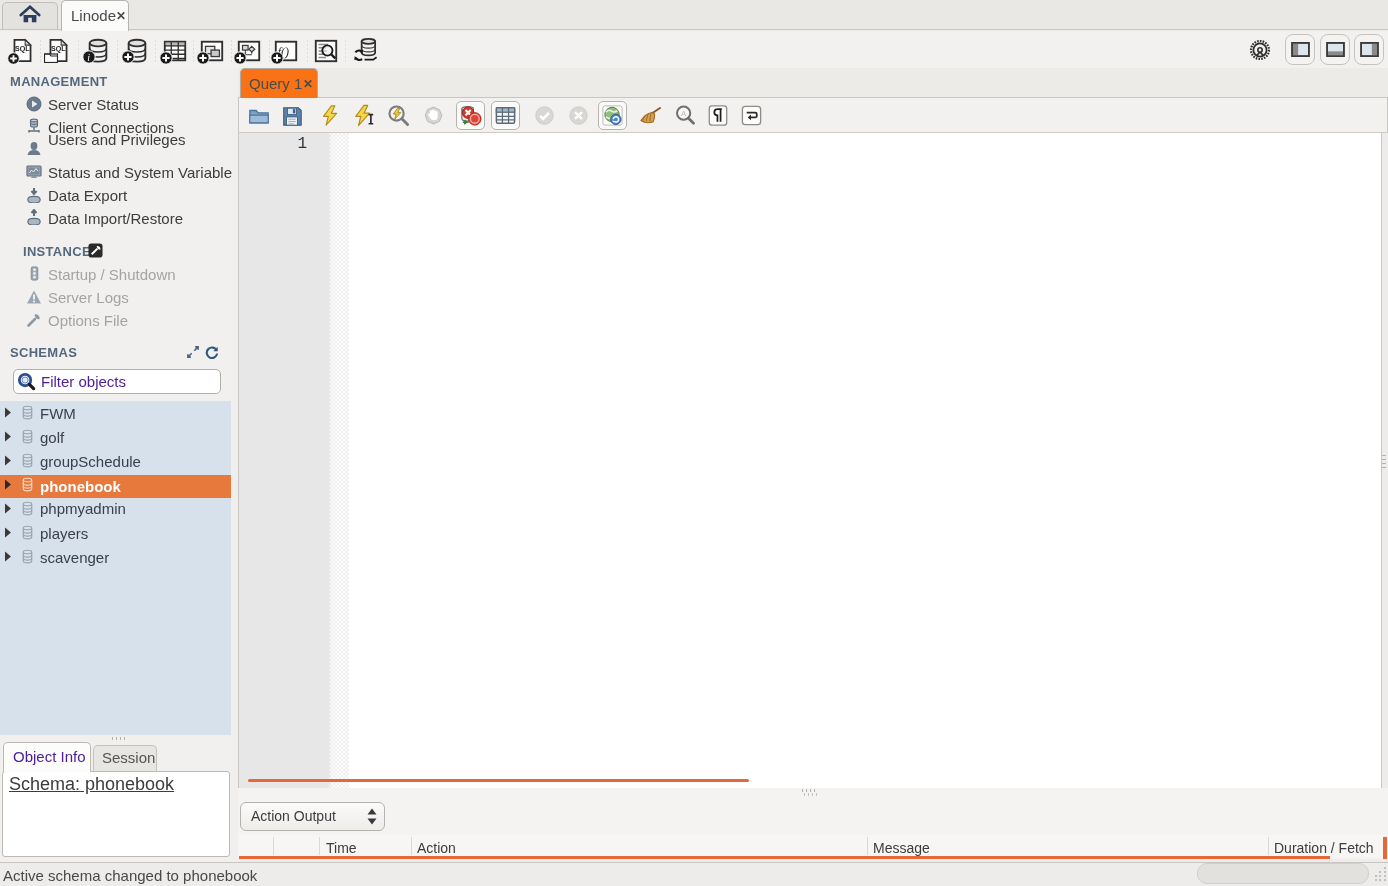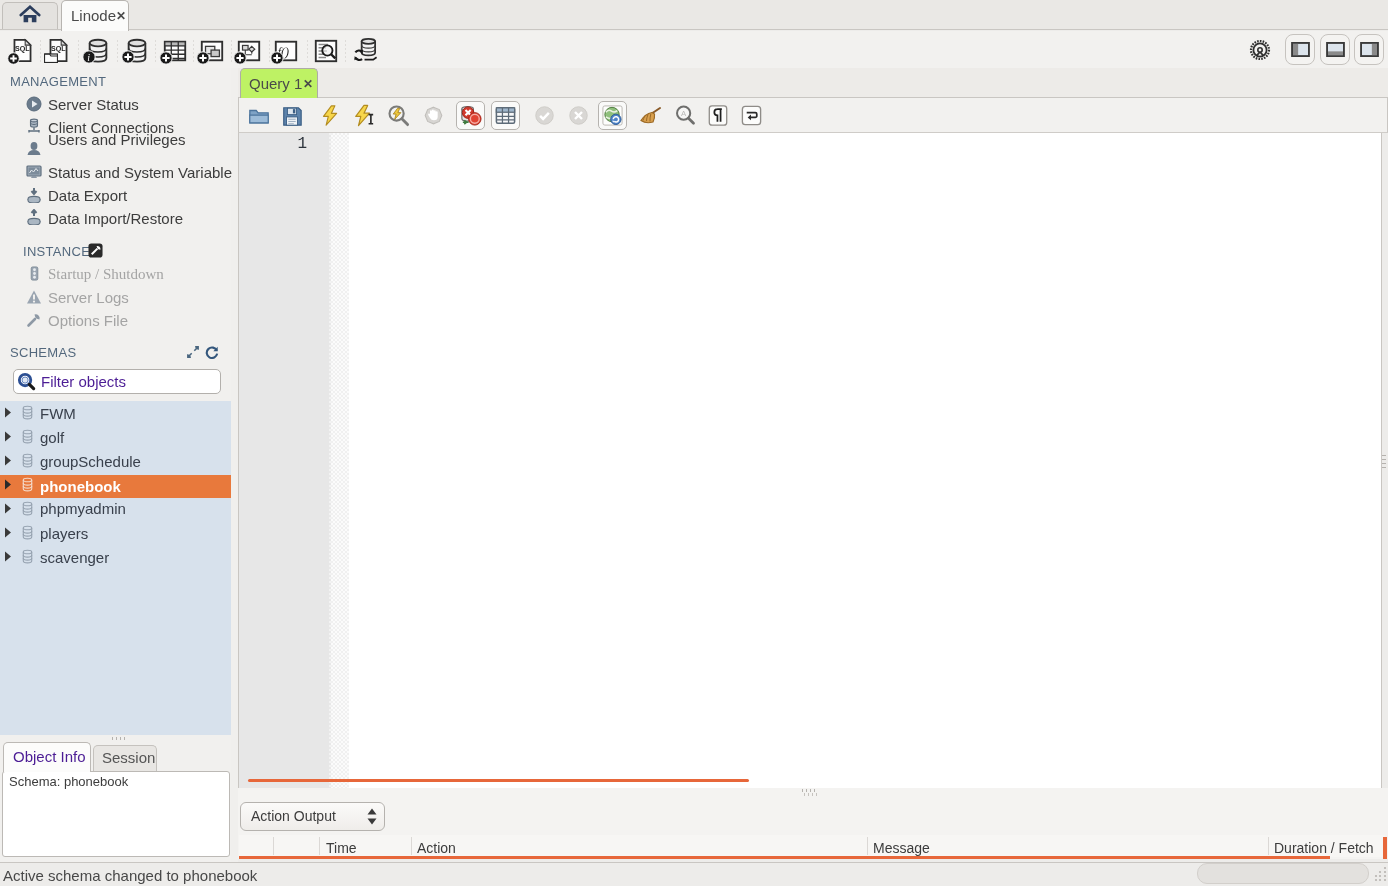--- a/index.html
+++ b/index.html
@@ -12,48 +12,48 @@
   #hometab { left:2px; top:2px; width:56px; height:27px; background:#e4e2df; border:1px solid #c2bfbb; border-bottom:none; border-radius:5px 5px 0 0; }
   #maintab { left:61px; top:0px; width:68px; height:31px; background:#fbfbfa; border:1px solid #b7b4b0; border-bottom:none; border-radius:5px 5px 0 0; z-index:3; }
   #maintab .lbl { position:absolute; left:9px; top:6px; font-size:15px; color:#4a4a4a; }
   .closex { color:#4a4a4a; font-size:12px; font-weight:bold; }
 
   
   #maintb { left:0; top:31px; width:1388px; height:37px; background:#f2f1ef; }
 
   
   #sidebar { left:0; top:68px; width:231px; height:794px; background:#f1f0ee; }
-  .sechead { font-size:13px; font-weight:normal; color:#53687d; letter-spacing:0.3px; }
+  .sechead { font-size:13px; font-weight:bold; color:#53687d; letter-spacing:0.3px; }
   .navitem { position:absolute; left:48px; font-size:15px; color:#3c3c3c; white-space:nowrap; }
   .navitem.dis { color:#a4a4a4; }
 
   
   #schemalist { left:0; top:401px; width:231px; height:334px; background:#d7e1ec; }
   .schrow { position:absolute; left:0; width:231px; height:24px; }
   .schrow .txt { position:absolute; left:40px; top:3px; font-size:15px; color:#39404c; }
   .schrow.sel { background:#e8793c; height:23px; }
   .schrow.sel .txt { color:#ffffff; font-weight:bold; }
 
   
   #filterbox { left:13px; top:369px; width:208px; height:25px; background:#ffffff; border:1px solid #b3b0ac; border-radius:5px; }
   #filterbox span { position:absolute; left:27px; top:3px; font-size:15px; color:#4c1d95; }
 
   
   .btab { position:absolute; font-size:15px; }
   #objinfotab { left:3px; top:742px; width:88px; height:30px; background:#fcfcfb; border:1px solid #bcb9b5; border-bottom:none; border-radius:5px 5px 0 0; z-index:2; }
   #sessiontab { left:93px; top:745px; width:64px; height:27px; background:#e8e6e3; border:1px solid #c5c2be; border-bottom:none; border-radius:5px 5px 0 0; }
   #infopanel { left:2px; top:771px; width:228px; height:86px; background:#ffffff; border:1px solid #bcb9b5; border-radius:3px; }
-  #infopanel span { position:absolute; left:6px; top:2px; font-size:13px; color:#3c3c3c; }
+  #infopanel span { position:absolute; left:6px; top:2px; font-size:18px; color:#3c3c3c;text-decoration:underline; }
 
   
   #vsplit { left:231px; top:68px; width:7px; height:794px; background:#f0efed; }
 
   
   #edittabrow { left:238px; top:68px; width:1150px; height:29px; background:#edebe8; }
-  #querytab { left:240px; top:68px; width:78px; height:30px; background:#bef264; border:1px solid #aeaba7; border-bottom:none; border-radius:5px 5px 0 0; z-index:3; }
+  #querytab { left:240px; top:68px; width:78px; height:30px; background:#f97316; border:1px solid #aeaba7; border-bottom:none; border-radius:5px 5px 0 0; z-index:3; }
   #querytab .lbl { position:absolute; left:8px; top:6px; font-size:15px; color:#4a4a4a; }
   #edittb { left:238px; top:97px; width:1150px; height:36px; background:#f2f1ef; border:1px solid #c9c6c2; border-bottom:1px solid #cfccc8; }
   .tglbtn { position:absolute; top:101px; width:29px; height:29px; background:#fafaf9; border:1px solid #b6b3af; border-radius:5px; }
 
   #editor { left:238px; top:133px; width:1144px; height:655px; background:#ffffff; border-left:1px solid #c9c6c2; border-right:1px solid #c9c6c2; }
   #gutter { left:0px; top:0px; width:92px; height:655px; background:#e7e7e7; }
   #foldcol { left:90px; top:0px; width:20px; height:655px; background:#fafafa; background-image:conic-gradient(#e9e9e9 90deg, transparent 90deg 180deg, #e9e9e9 180deg 270deg, transparent 270deg); background-size:4px 4px; opacity:0.65; }
   #lineno { left:46px; top:2px; width:22px; font-family:"Liberation Mono", monospace; font-size:16px; color:#2e343c; text-align:right; }
   #hscroll { left:9px; top:646px; width:501px; height:3px; background:#e7673a; border-radius:2px; }
 
@@ -352,21 +352,21 @@
 
 <div class="abs sechead" style="left:10px; top:74px;">MANAGEMENT</div>
 <div class="navitem" style="top:96px;">Server Status</div>
 <div class="navitem" style="top:119px;">Client Connections</div>
 <div class="navitem" style="top:131px;">Users and Privileges</div>
 <div class="navitem" style="top:164px;width:184px;overflow:hidden;">Status and System Variables</div>
 <div class="navitem" style="top:187px;">Data Export</div>
 <div class="navitem" style="top:210px;">Data Import/Restore</div>
 
 <div class="abs sechead" style="left:10px; top:244px;margin-left:13px;">INSTANCE</div>
-<div class="navitem dis" style="top:266px;font-family:Liberation Serif, serif;">Startup / Shutdown</div>
+<div class="navitem dis" style="top:266px;">Startup / Shutdown</div>
 <div class="navitem dis" style="top:289px;">Server Logs</div>
 <div class="navitem dis" style="top:312px;">Options File</div>
 
 <div class="abs sechead" style="left:10px; top:345px;">SCHEMAS</div>
 <div class="abs" id="filterbox">
     <span>Filter objects</span>
   </div>
 <div class="abs" id="schemalist">
   <div class="schrow" style="top:1px;">
       <span class="txt">FWM</span>

